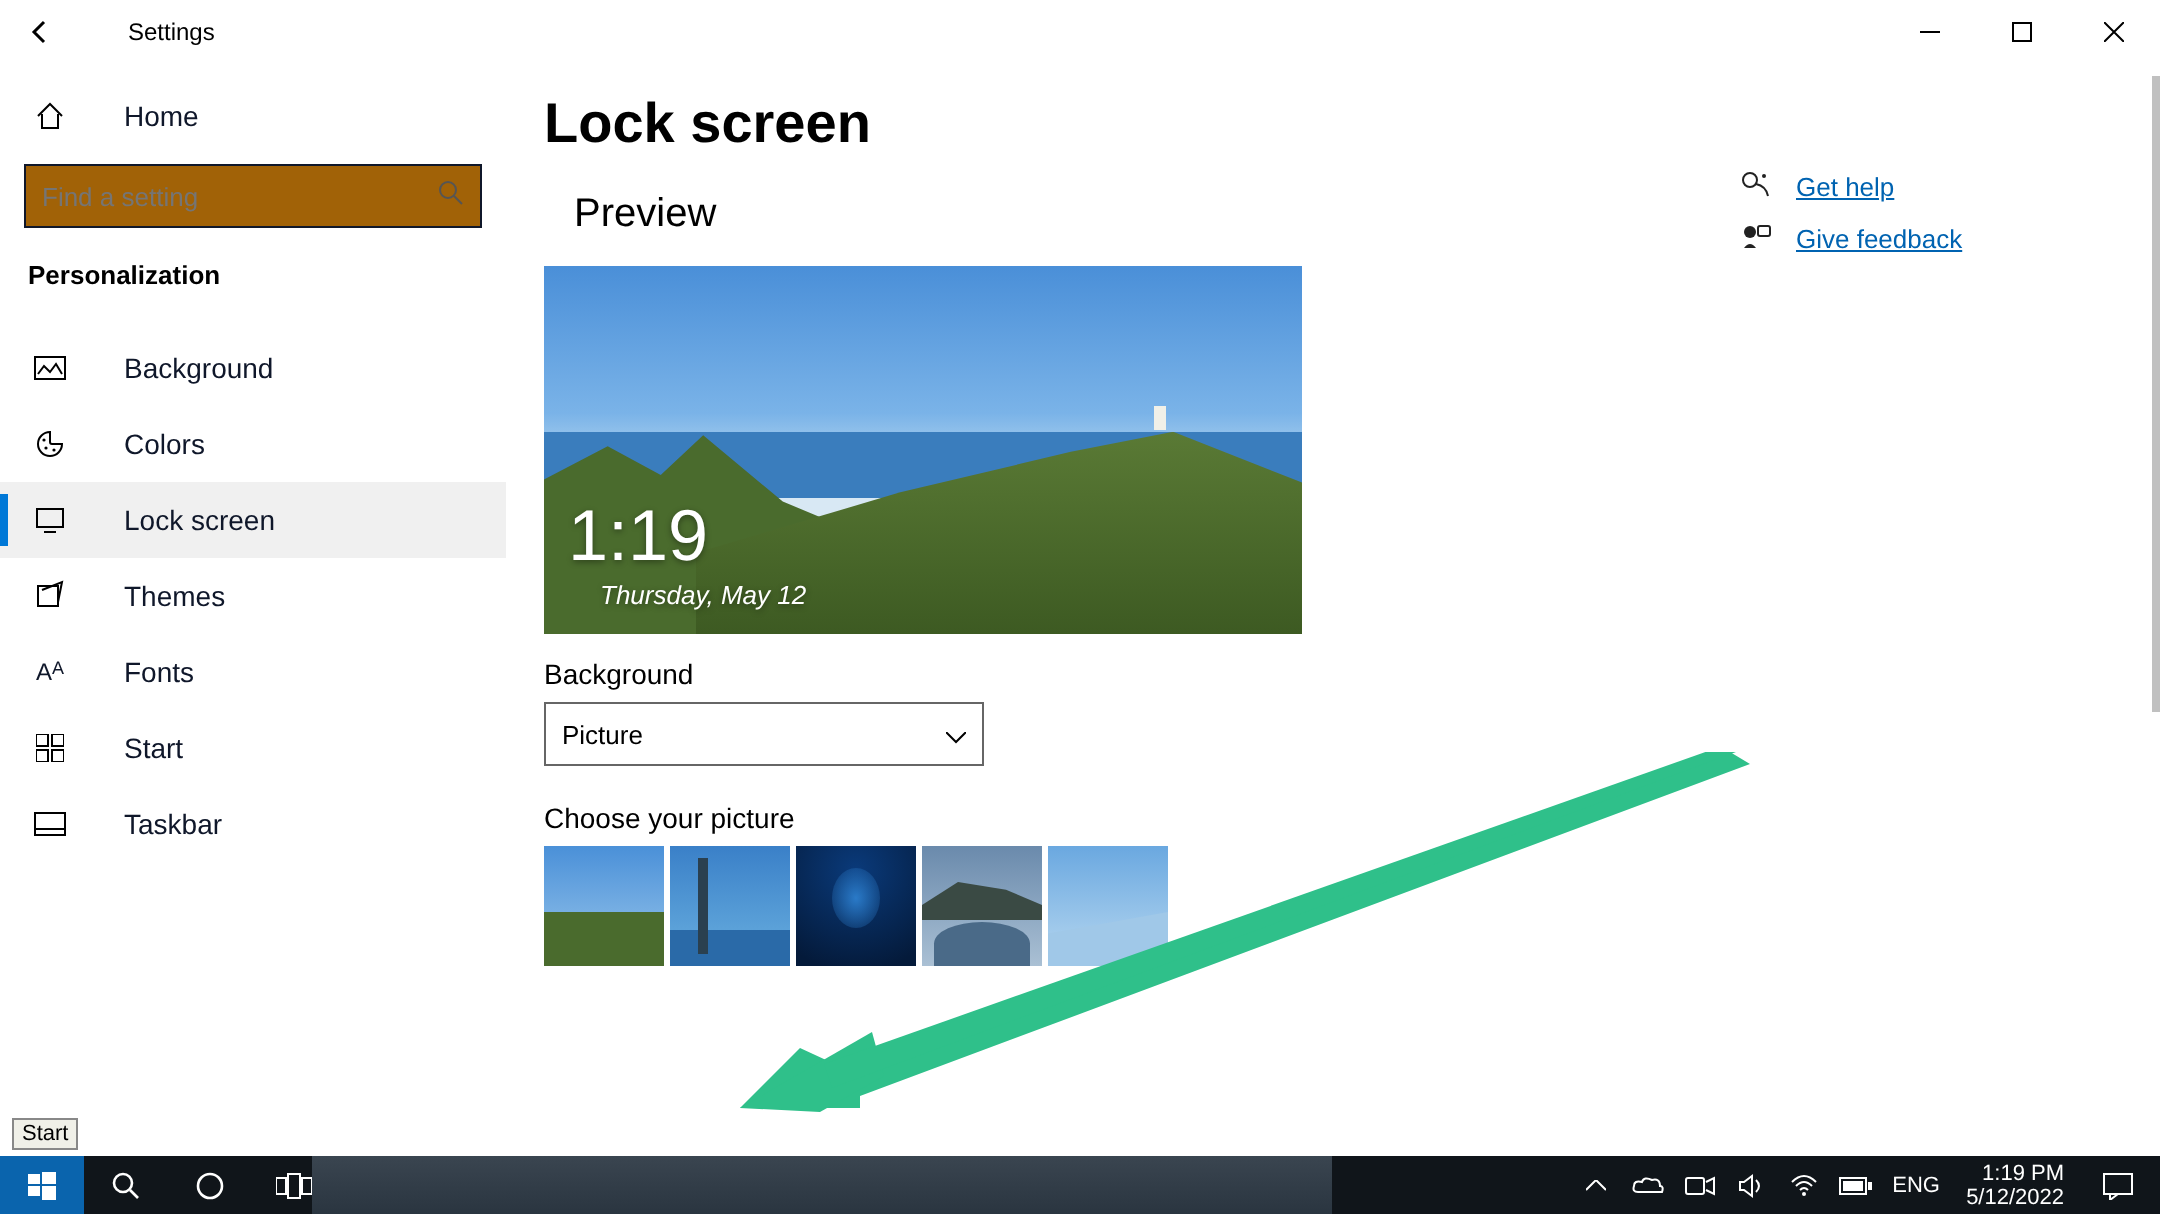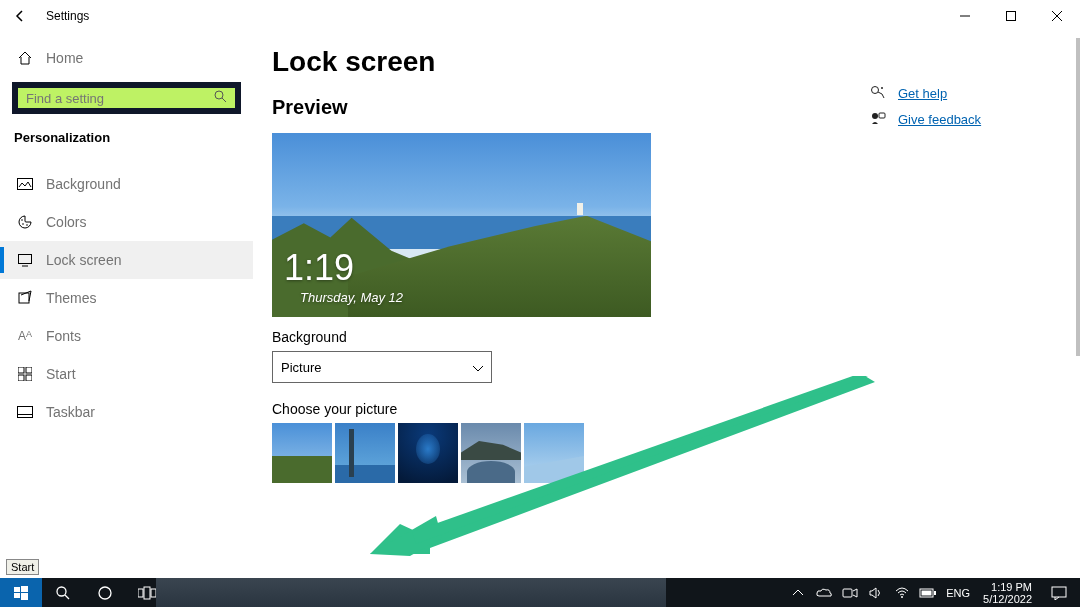--- a/index.html
+++ b/index.html
@@ -1,44 +1,44 @@
 <!DOCTYPE html>
 <html><head>
 <meta charset="utf-8">
 <style>
   * { box-sizing: border-box; margin: 0; padding: 0; font-family: "Segoe UI", Tahoma, sans-serif; }
   body { width: 1080px; height: 607px; overflow: hidden; background: #fff; position: relative; }
 
   
   .titlebar { height: 32px; display: flex; align-items: center; }
   .back-btn { width: 40px; height: 32px; display: flex; align-items: center; justify-content: center; cursor: pointer; }
-  .app-title { font-size: 12px; margin-left: 6px; color: #000; }
+  .app-title { font-size: 12px; margin-left: 24px; color: #000; }
   .win-controls { margin-left: auto; display: flex; }
   .win-ctrl { width: 46px; height: 32px; display: flex; align-items: center; justify-content: center; cursor: pointer; }
   .win-ctrl svg { pointer-events: none; }
 
   
   .sidebar { position: absolute; top: 32px; left: 0; width: 253px; bottom: 29px; background: #fff; }
-  .nav-item { height: 36px; display: flex; align-items: center; padding-left: 16px; font-size: 14px; color: #737373; gap: 12px; cursor: pointer; }
+  .nav-item { height: 36px; display: flex; align-items: center; padding-left: 16px; font-size: 14px; color: #0f172a; gap: 28px; cursor: pointer; }
   .nav-item.home { margin-top: 8px; margin-bottom: 6px; }
   .search-wrap { padding: 0 12px; margin-bottom: 8px; }
-  .search-box { width: 100%; height: 32px; border: 6px solid #0f172a; background: #bef264; display: flex; align-items: center; padding: 0 8px; }
+  .search-box { width: 100%; height: 32px; border: 1px solid #0f172a; background: #a16207; display: flex; align-items: center; padding: 0 8px; }
   .search-box input { border: none; outline: none; flex: 1; font-size: 13px; background: transparent; }
   .category-label { font-size: 13px; font-weight: 600; padding: 8px 14px 8px 14px; cursor: pointer; }
   .nav-list { margin-top: 12px; }
   .nav-list .nav-item { height: 38px; }
   .nav-item.active { background: #f0f0f0; }
   .active-bar { position: absolute; left: 0; width: 4px; height: 26px; background: #0078d7; }
   .active-wrap { position: relative; }
   .nav-icon { width: 18px; display: flex; justify-content: center; }
 
   
   .main { position: absolute; top: 32px; left: 272px; right: 0; bottom: 29px; overflow: hidden; padding-top: 14px; }
   h1.page-title { font-size: 28px; font-weight: 600; margin-bottom: 18px; }
-  h2.section-heading { font-size: 20px; font-weight: 700; margin-bottom: 14px; }
+  h2.section-heading { font-size: 20px; font-weight: 400; margin-bottom: 14px; margin-left: 15px; }
   .preview-img { width: 379px; height: 184px; position: relative; overflow: hidden; margin-bottom: 12px; }
   .sky { position: absolute; inset: 0; background: linear-gradient(#4a8fd8 0%, #7ab3e8 40%, #b8d8f0 55%, #d8e8f4 60%); }
   .mountain { position: absolute; bottom: 0; left: 0; width: 70%; height: 60%; background: #4a6b2d; clip-path: polygon(0 30%, 12% 15%, 22% 28%, 30% 10%, 45% 40%, 60% 55%, 80% 70%, 100% 85%, 100% 100%, 0 100%); }
   .sea { position: absolute; top: 45%; left: 0; right: 0; height: 18%; background: #3a7dbd; }
   .hill { position: absolute; bottom: 0; right: -10%; width: 90%; height: 55%; background: linear-gradient(#5a7a35, #3d5a22); clip-path: polygon(0 60%, 30% 30%, 55% 10%, 70% 0%, 100% 40%, 100% 100%, 0 100%); }
   .house { position: absolute; top: 38%; right: 18%; width: 6px; height: 12px; background: #f0f0e8; }
   .prev-time { position: absolute; left: 12px; bottom: 28px; color: #fff; font-size: 36px; font-weight: 300; text-shadow: 0 1px 3px rgba(0,0,0,.4);}
   .prev-date { position: absolute; left: 28px; bottom: 12px; color: #fff; font-size: 13px; text-shadow: 0 1px 3px rgba(0,0,0,.4); font-style: italic;}
 
   .field-label { font-size: 14px; margin-bottom: 6px; }

